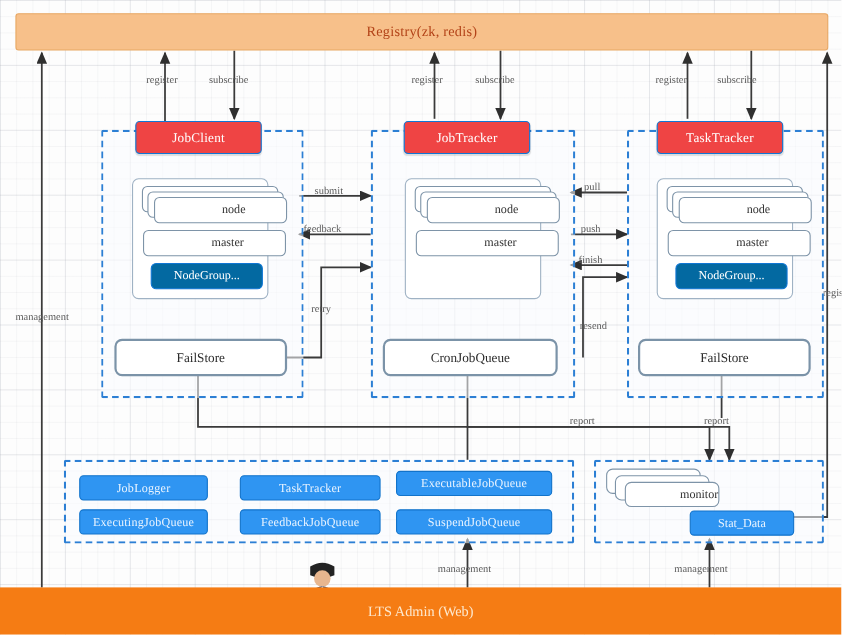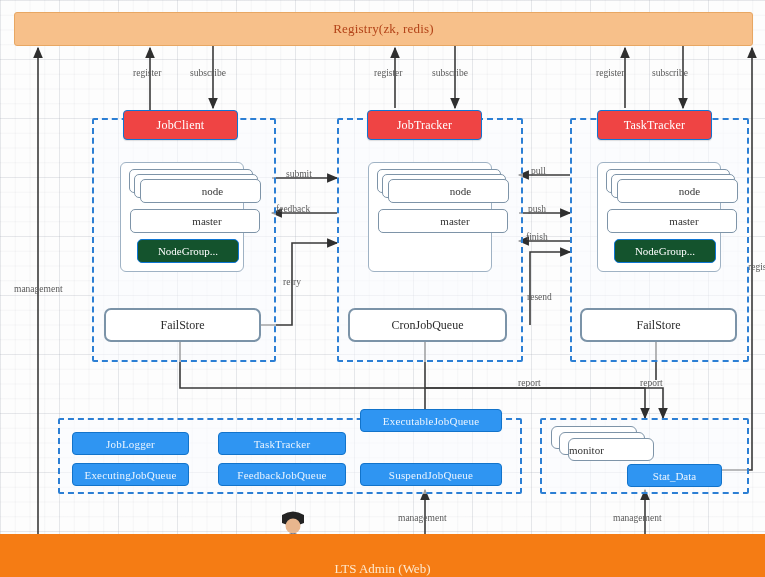--- a/index.html
+++ b/index.html
@@ -27,21 +27,21 @@
     left:14px;top:12px;width:737px;height:32px;
     background:#f7c08a;border:1px solid #e8a763;border-radius:3px;
     display:flex;align-items:center;justify-content:center;
   }
   .bar-registry span{
     color:#b34318;font-size:13px;letter-spacing:.2px;
   }
   .bar-admin{
     left:0;top:534px;width:765px;height:43px;
     background:#f57c14;
-    display:flex;align-items:flex-end;justify-content:center;
+    display:flex;align-items:center;justify-content:center;
   }
   .bar-admin span{color:#fde9cf;font-size:13px;}
   .admin-avatar{
     left:276px;top:509px;width:34px;height:38px;
   }
 
   
   .cluster{
     border:2px dashed #2c7fd4;border-radius:2px;
     background:rgba(250,252,255,.55);
@@ -74,21 +74,21 @@
   .card{
     border:1px solid #7e94a8;border-radius:5px;background:#fff;
     display:flex;align-items:center;justify-content:center;font-size:11px;color:#333;padding-left:24px;
   }
   .card.shadow1{left:8px;top:6px;width:98px;height:22px;}
   .card.shadow2{left:13px;top:11px;width:98px;height:22px;}
   .card.node{left:19px;top:16px;width:95px;height:22px;}
   .card.master{left:9px;top:46px;width:104px;height:22px;}
   .chip-nodegroup{
     left:16px;top:76px;width:100px;height:22px;
-    background:#14532d;border:1px solid #0f76d4;border-radius:5px;color:#fff;
+    background:#0369a1;border:1px solid #0f76d4;border-radius:5px;color:#fff;
     display:flex;align-items:center;justify-content:center;font-size:11px;
   }
 
   
   .wbox{
     border:2px solid #7b93a8;border-radius:7px;background:#ffffff;
     display:flex;align-items:center;justify-content:center;
     font-size:12px;color:#2b2b2b;
   }
   .box-failstore-l{left:104px;top:308px;width:153px;height:30px;}
@@ -99,21 +99,21 @@
   .qchip{
     position:absolute;height:21px;
     background:#2f95f2;border:1px solid #1273ca;border-radius:4px;
     color:#eaf4ff;display:flex;align-items:center;justify-content:center;
     font-size:11px;letter-spacing:.2px;
   }
 
   
   .mon-card{
     border:1px solid #7e94a8;border-radius:6px;background:#fff;
-    display:flex;align-items:center;justify-content:flex-start;font-size:11px;color:#333;
+    display:flex;align-items:center;justify-content:flex-end;font-size:11px;color:#333;
   }
   .mc1{left:551px;top:426px;width:84px;height:21px;}
   .mc2{left:559px;top:432px;width:84px;height:21px;}
   .mc3{left:568px;top:438px;width:84px;height:21px;}
   .chip-statdata{
     left:627px;top:464px;width:93px;height:21px;
     background:#2f95f2;border:1px solid #1273ca;border-radius:4px;
     color:#eaf4ff;display:flex;align-items:center;justify-content:center;font-size:11px;
   }
 
@@ -262,21 +262,21 @@
 <div class="lbl" style="left:518px;top:378px;">report</div>
 <div class="lbl" style="left:640px;top:378px;">report</div>
 
 <div class="abs cluster cluster-queues"></div>
 <div class="qchip" style="left:72px;top:432px;width:115px;">
   <span>JobLogger</span>
 </div>
 <div class="qchip" style="left:218px;top:432px;width:126px;">
   <span>TaskTracker</span>
 </div>
-<div class="qchip" style="left:360px;top:409px;width:140px;">
+<div class="qchip" style="left:360px;top:428px;width:140px;">
   <span>ExecutableJobQueue</span>
 </div>
 <div class="qchip" style="left:72px;top:463px;width:115px;">
   <span>ExecutingJobQueue</span>
 </div>
 <div class="qchip" style="left:218px;top:463px;width:126px;">
   <span>FeedbackJobQueue</span>
 </div>
 <div class="qchip" style="left:360px;top:463px;width:140px;">
   <span>SuspendJobQueue</span>

